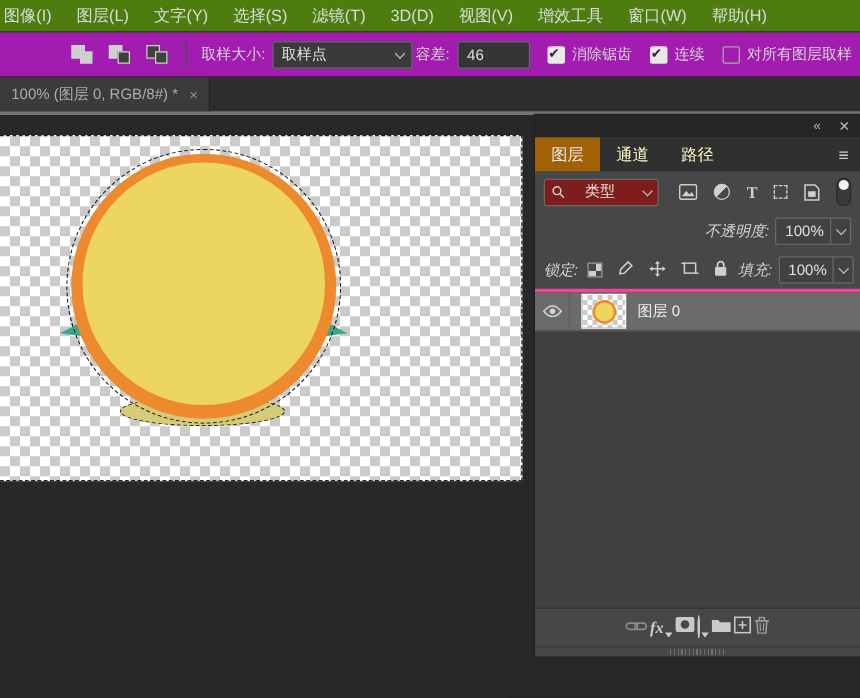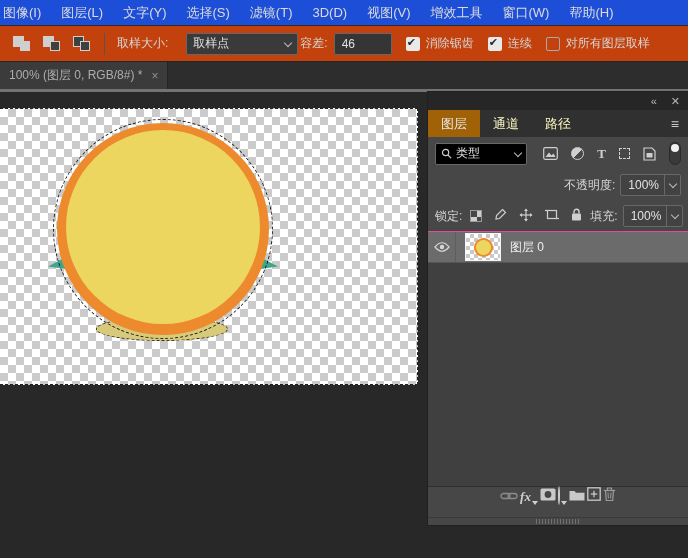--- a/index.html
+++ b/index.html
@@ -1,38 +1,38 @@
 <!DOCTYPE html>
 <html><head>
 <meta charset="utf-8">
 <style>
   * { margin:0; padding:0; box-sizing:border-box; }
   html,body { width:688px; height:558px; overflow:hidden; }
   body { background:#232323; font-family:"Liberation Sans", sans-serif; position:relative; }
 
   
-  #menubar { height:26px; background:#1d4ed8; border-bottom:1px solid #2a2a2a;
+  #menubar { height:26px; background:#4d7c0f; border-bottom:1px solid #2a2a2a;
              display:flex; align-items:center; color:#dcdcdc; font-size:13px; }
   .menu-item { padding:0 10px; white-space:nowrap; cursor:default; }
   .menu-item:first-child { margin-left:-7px; }
 
   
-  #optionsbar { height:36px; background:#c2410c; border-bottom:1px solid #262626;
-                display:flex; align-items:center; color:#d6d6d6; font-size:12px; }
+  #optionsbar { height:36px; background:#a21caf; border-bottom:1px solid #262626;
+                display:flex; align-items:center; color:#d6d6d6; font-size:12px;padding-left:44px; }
   .combine-group { display:flex; align-items:center; gap:10px; padding:0 12px; }
   .combine-icon { width:20px; height:18px; position:relative; }
   .combine-icon .sq-a { position:absolute; left:1px; top:1px; width:11px; height:11px; }
   .combine-icon .sq-b { position:absolute; left:8px; top:6px; width:10px; height:10px; }
   .sq-fill { background:#cfcfcf; }
   .sq-line { border:1px solid #cfcfcf; background:#404040; }
   .vdiv { width:1px; height:22px; background:#2e2e2e; border-right:1px solid #555; margin-right:10px; }
   .opt-label { margin:0 6px 0 2px; white-space:nowrap; }
   .dropdown-box { height:22px; background:#3a3a3a; border:1px solid #666; border-radius:2px;
                   display:flex; align-items:center; padding:0 6px; color:#e0e0e0; }
-  .dd-sample { width:112px;margin-left:12px; }
+  .dd-sample { width:112px; }
   .chev { width:6px; height:6px; border-right:1px solid #bdbdbd; border-bottom:1px solid #bdbdbd;
           transform:rotate(45deg); display:inline-block; margin-left:auto; margin-bottom:2px; }
   .num-input { width:58px; height:22px; background:#353535; border:1px solid #666; border-radius:2px;
                color:#e0e0e0; padding:0 7px; display:flex; align-items:center; }
   .cb { width:14px; height:14px; border-radius:2px; margin:0 6px 0 14px; position:relative; }
   .cb-on { background:#e9e9e9; }
   .cb-on::after { content:"✔"; position:absolute; left:1px; top:-1px; font-size:11px; color:#2b2b2b; }
   .cb-off { background:transparent; border:1px solid #a8a8a8; }
 
   
@@ -65,64 +65,64 @@
   #layers-panel { position:absolute; left:428px; top:0; width:260px; height:433px;
                   background:#474747; display:flex; flex-direction:column; box-shadow:0 0 0 1px #202020; }
   #panel-header { height:18px; background:#262626; display:flex; align-items:center;
                   justify-content:flex-end; gap:14px; padding:0 8px; color:#b9b9b9; font-size:11px; }
   #panel-tabs { height:27px; background:#303030; display:flex; align-items:stretch; font-size:13px; }
   .panel-tab { padding:0 13px; display:flex; align-items:center; color:#fef9c3; cursor:pointer; }
   .panel-tab.active { background:#a16207; color:#e6e6e6; }
   #panel-menu-icon { margin-left:auto; color:#c9c9c9; padding:0 9px; display:flex; align-items:center; font-size:14px; }
 
   .panel-row { display:flex; align-items:center; padding:5px 7px 4px 7px; font-size:12px; color:#d6d6d6; }
-  .search-box { width:96px; height:22px; background:#000000; border:1px solid #686868; border-radius:2px;
-                display:flex; align-items:center; padding:0 5px; gap:4px; color:#e2e2e2; }
+  .search-box { width:96px; height:22px; background:#7f1d1d; border:1px solid #686868; border-radius:2px;
+                display:flex; align-items:center; padding:0 5px; gap:16px; color:#e2e2e2; }
   .filter-icons { display:flex; align-items:center; gap:13px; margin-left:16px; flex:1; }
   .ficon { display:flex; align-items:center; justify-content:center; }
   .t-glyph { color:#cfcfcf; font-weight:bold; font-size:13px; font-family:"Liberation Serif", serif; }
   .dashed-sq { width:11px; height:11px; border:1px dashed #cfcfcf; }
   .half-circle { width:13px; height:13px; border-radius:50%; border:1px solid #cfcfcf;
                  background:linear-gradient(135deg,#cfcfcf 50%, transparent 50%); }
   .pill-toggle { width:12px; height:23px; background:#3a3a3a; border:1px solid #2a2a2a; border-radius:7px;
                  margin-left:auto; position:relative; }
   .pill-toggle::after { content:""; position:absolute; left:1px; top:1px; width:8px; height:8px;
                         background:#f2f2f2; border-radius:50%; }
 
   .blend-box { width:130px; height:22px; background:#424242; border:1px solid #686868; border-radius:2px;
                display:flex; align-items:center; padding:0 7px; color:#e2e2e2; }
   .value-box { height:22px; background:#424242; border:1px solid #686868; border-radius:2px;
                display:flex; align-items:center; padding:0 0 0 7px; color:#e2e2e2; margin-left:5px; }
   .value-box .vb-val { padding-right:5px; }
   .value-box .vb-arrow { width:16px; align-self:stretch; border-left:1px solid #686868;
                          display:flex; align-items:center; justify-content:center; }
   .value-box .chev { margin:0 0 2px 0; }
-  .row-label { white-space:nowrap; }
+  .row-label { white-space:nowrap;font-style:italic; }
   .ml-auto { margin-left:auto; }
 
   .lock-icons { display:flex; align-items:center; gap:12px; margin:0 8px; }
   .lock-checker { width:12px; height:12px;
                   background:conic-gradient(#cfcfcf 25%, transparent 0 50%, #cfcfcf 0 75%, transparent 0);
                   background-size:12px 12px; border:1px solid #9a9a9a; }
 
-  #layer-list { flex:1; background:#404040; border-top:1px solid #ec4899; overflow:hidden; }
+  #layer-list { flex:1; background:#404040; border-top:3px solid #ec4899; overflow:hidden; }
   .layer-row { height:31px; background:#6b6b6b; display:flex; align-items:center; border-bottom:1px solid #555; }
   .eye-cell { width:28px; display:flex; align-items:center; justify-content:center; align-self:stretch;
               border-right:1px solid #5e5e5e; }
   .layer-thumb { width:36px; height:28px; margin:0 9px; border:1px solid #f5f5f5;
                  background:conic-gradient(#c9c9c9 25%, #ffffff 0 50%, #c9c9c9 0 75%, #ffffff 0);
                  background-size:8px 8px; position:relative; }
   .thumb-circle { position:absolute; left:8px; top:4px; width:19px; height:19px; border-radius:50%;
                   background:#ec8a2d; }
   .thumb-circle::after { content:""; position:absolute; left:2px; top:2px; width:15px; height:15px;
                          border-radius:50%; background:#edd65f; }
   .layer-name { color:#f0f0f0; font-size:12px; }
 
   #panel-footer { height:31px; border-top:1px solid #2f2f2f; background:#474747;
-                  display:flex; align-items:flex-start; justify-content:center; gap:2px; padding:0 10px; }
+                  display:flex; align-items:center; justify-content:center; gap:2px; padding:0 10px; }
   .fx-label { color:#cfcfcf; font-style:italic; font-weight:bold; font-size:13px;
               font-family:"Liberation Serif", serif; }
   .mini-arrow { width:0; height:0; border-left:3px solid transparent; border-right:3px solid transparent;
                 border-top:4px solid #cfcfcf; display:inline-block; margin-left:1px; transform:translateY(4px); }
   #panel-grip { height:8px; background:#474747; border-top:1px solid #3a3a3a;
                 display:flex; align-items:center; justify-content:center; }
   .grip-dots { width:44px; height:5px;
                background:repeating-linear-gradient(90deg,#6f6f6f 0 1px, transparent 1px 3px); }
 </style>
 </head>

